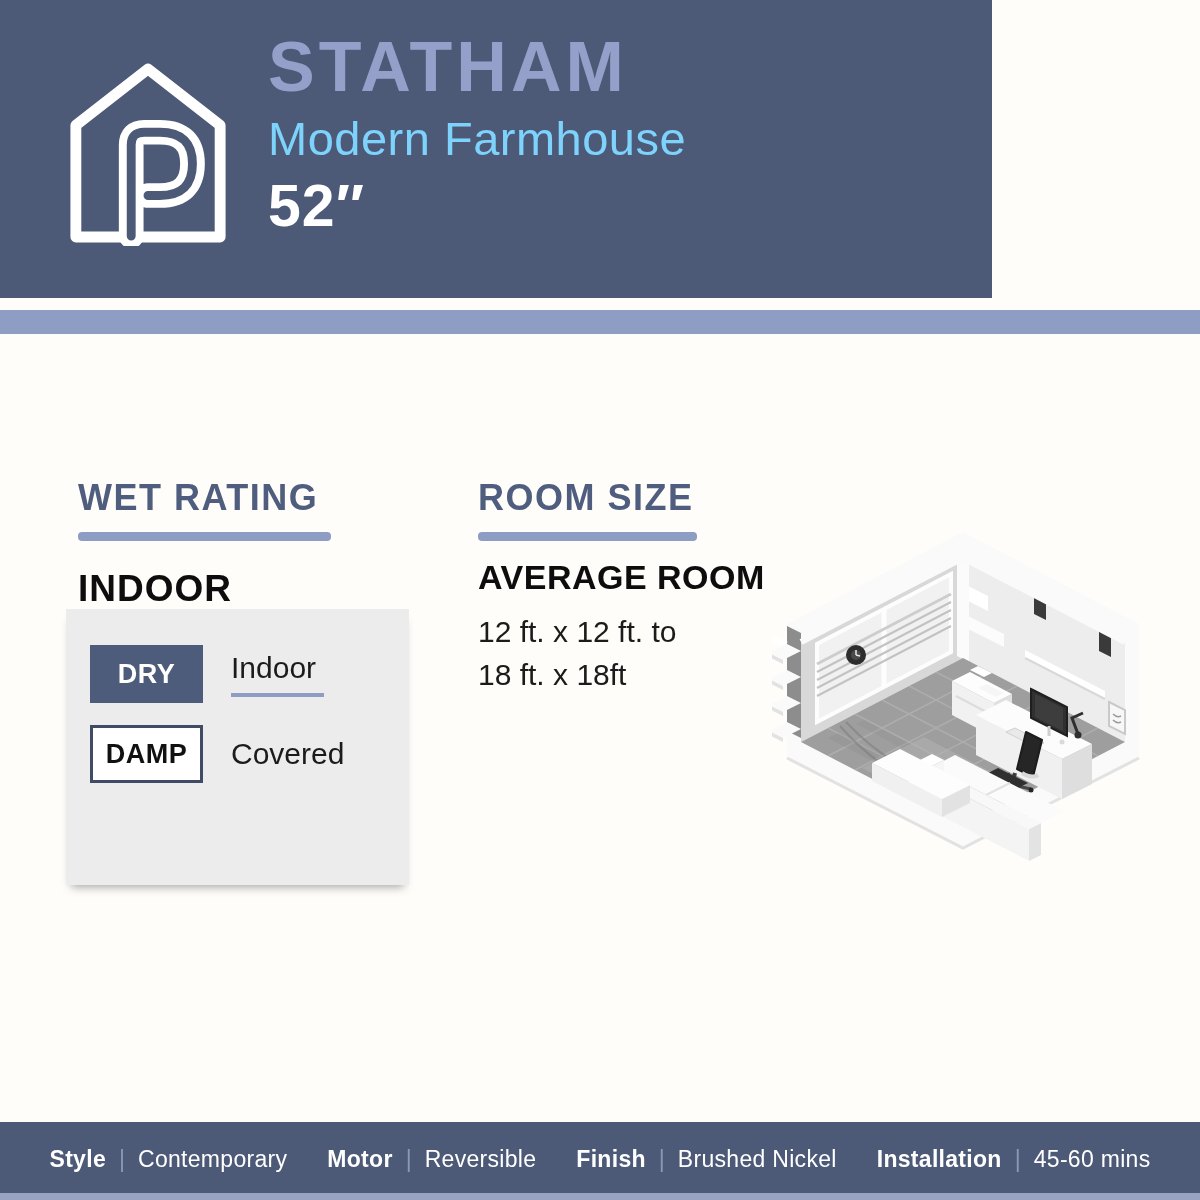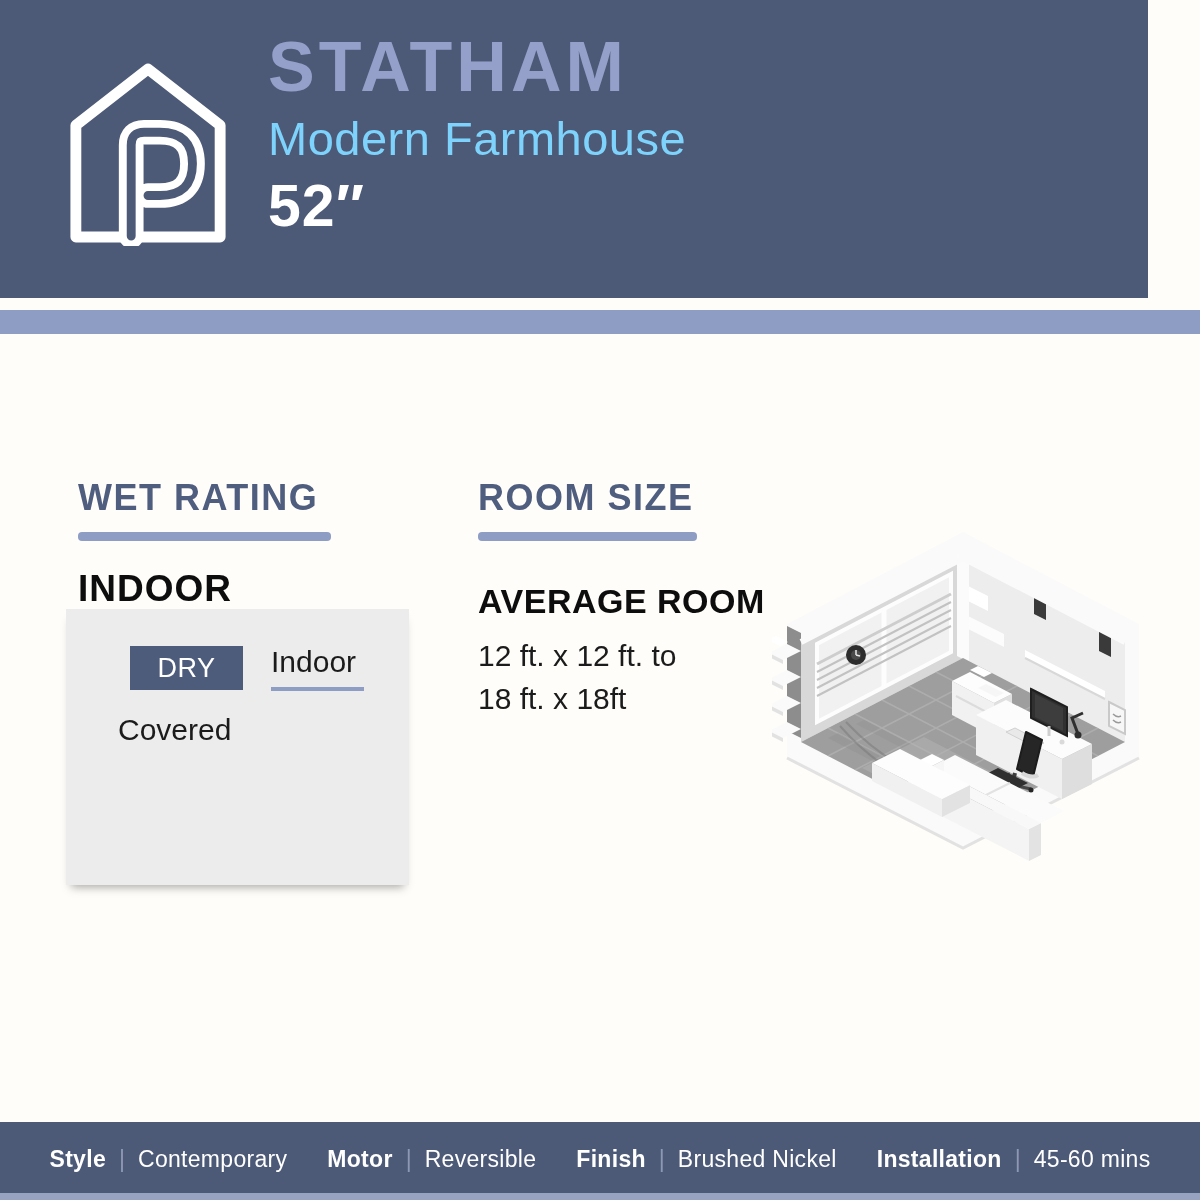--- a/index.html
+++ b/index.html
@@ -1,21 +1,21 @@
 <!DOCTYPE html>
 <html><head>
 <meta charset="utf-8">
 <style>
   * { margin:0; padding:0; box-sizing:border-box; }
   html,body { width:1200px; height:1200px; }
   body { font-family:"Liberation Sans", sans-serif; background:#fffdf9; position:relative; overflow:hidden; }
   .page { position:absolute; inset:0; }
 
   
-  .hdr { position:absolute; left:0; top:0; width:1148px; height:298px; background:#4d5a77; }
+  .hdr { position:absolute; left:0; top:0; width:992px; height:298px; background:#4d5a77; }
   .logo { position:absolute; left:64px; top:58px; width:168px; height:188px; }
   .hdr-text { position:absolute; left:268px; top:30px; }
   .title { font-size:70px; font-weight:700; letter-spacing:4px; color:#95a0ca; line-height:1.06; }
   .subtitle { font-size:47px; font-weight:400; color:#7dd3fc; margin-top:10px; line-height:1.05; letter-spacing:0.5px; }
   .fan-size { font-size:59px; font-weight:800; color:#ffffff; margin-top:8px; letter-spacing:1px; }
 
   .stripe { position:absolute; left:0; width:1200px; background:#8e9dc4; }
   .stripe-top { top:310px; height:24px; }
   .stripe-bottom { top:1193px; height:7px; background:#97a3c0; }
 
@@ -24,31 +24,31 @@
   .h-underline { height:9px; background:#8e9dc4; border-radius:4px; margin-top:13px; }
 
   .wet { position:absolute; left:78px; top:477px; }
   .wet .h-underline { width:253px; }
   .indoor { margin-top:27px; font-size:37px; font-weight:800; color:#0d0d0d; letter-spacing:1px; }
 
   
   .panel { position:absolute; left:66px; top:609px; width:343px; height:276px;
            background:#ececec; box-shadow:0 7px 9px -5px rgba(0,0,0,0.35); padding:36px 0 0 24px; }
   .row { display:flex; align-items:center; margin-bottom:22px; }
-  .badge { width:113px; height:44px; display:flex; align-items:center; justify-content:center;
-           font-size:27px; font-weight:400; letter-spacing:0.5px;margin-left:40px; }
+  .badge { width:113px; height:58px; display:flex; align-items:center; justify-content:center;
+           font-size:27px; font-weight:700; letter-spacing:0.5px; }
   .badge-active { background:#4e5c7c; color:#ffffff; }
   .badge-plain { background:#ffffff; color:#111111; border:3px solid #404c66; }
   .rlabel { margin-left:28px; font-size:30px; color:#1b1b1b; }
   .rlabel-underline { border-bottom:4px solid #8e9dc4; padding:0 8px 8px 0; }
 
   
   .rsize { position:absolute; left:478px; top:477px; }
   .rsize .h-underline { width:219px; }
-  .avg-room { margin-top:41px; font-size:34px; font-weight:800; color:#0d0d0d; letter-spacing:0.5px; }
+  .avg-room { margin-top:17px; font-size:34px; font-weight:800; color:#0d0d0d; letter-spacing:0.5px; }
   .range { margin-top:14px; font-size:30px; color:#1b1b1b; line-height:1.42; }
 
   .room-art { position:absolute; left:772px; top:526px; width:384px; height:344px; }
 
   
   .ftr { position:absolute; left:0; top:1122px; width:1200px; height:75px; background:#4d5a77;
          display:flex; align-items:center; justify-content:center; gap:40px; }
   .spec { display:flex; align-items:center; font-size:23px; color:#ffffff; }
   .sl { font-weight:700; letter-spacing:0.3px; }
   .sd { color:#8d98b4; margin:0 13px; font-weight:400; }
@@ -78,20 +78,21 @@
     <div class="h-underline"></div>
     <div class="indoor">INDOOR</div>
   </section>
 
   <div class="panel">
     <div class="row">
       <div class="badge badge-active">DRY</div>
       <div class="rlabel rlabel-underline">Indoor</div>
     </div>
     <div class="row">
+      <div class="badge badge-plain">DAMP</div>
       <div class="rlabel">Covered</div>
     </div>
   </div>
 
   <section class="rsize">
     <div class="sect-h">ROOM SIZE</div>
     <div class="h-underline"></div>
     <div class="avg-room">AVERAGE ROOM</div>
     <div class="range">
       <div>12 ft. x 12 ft. to</div>

